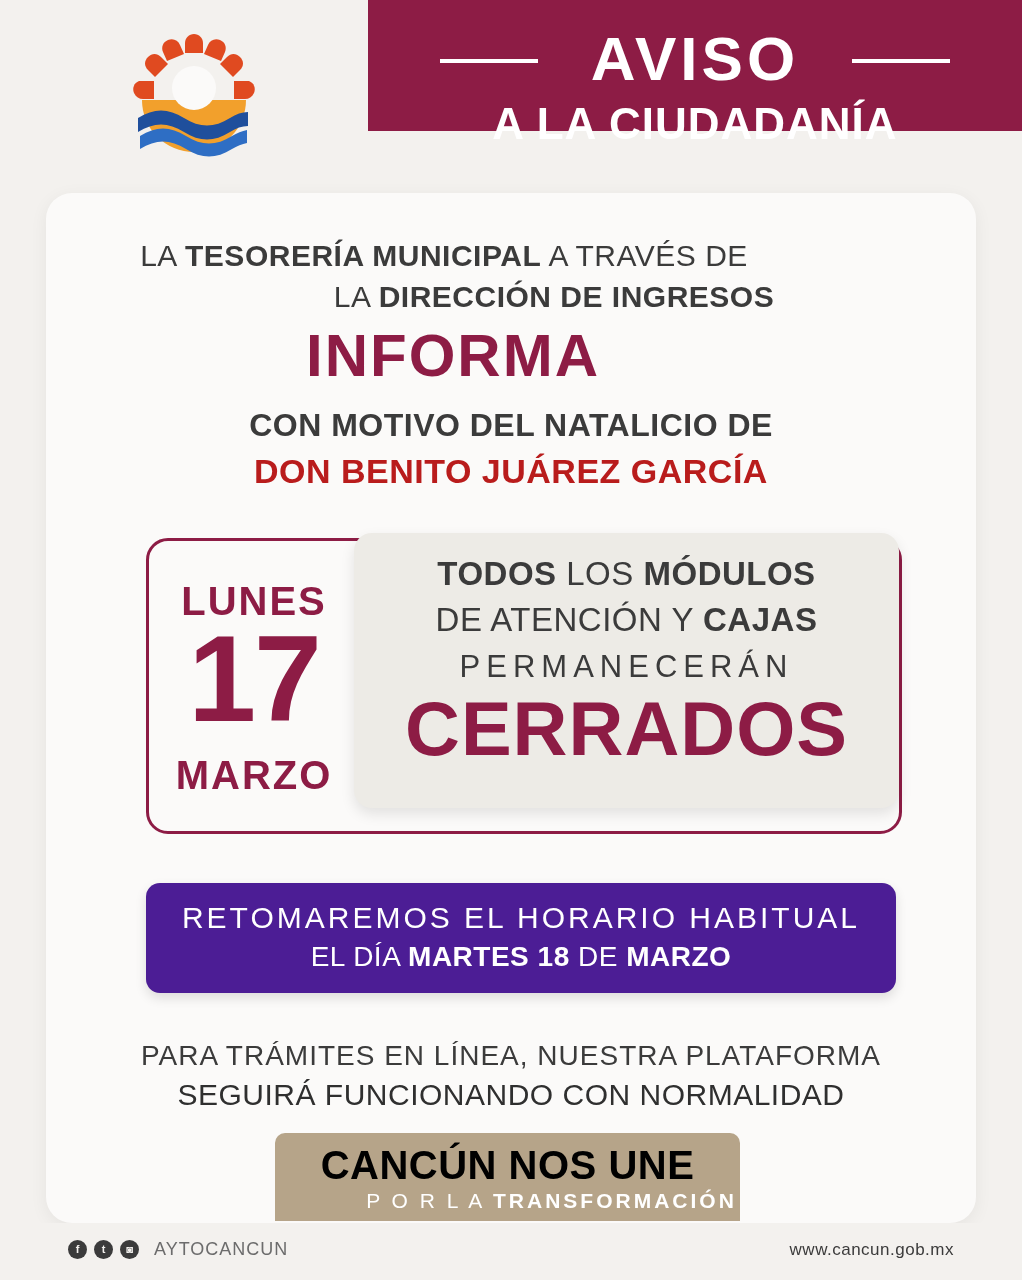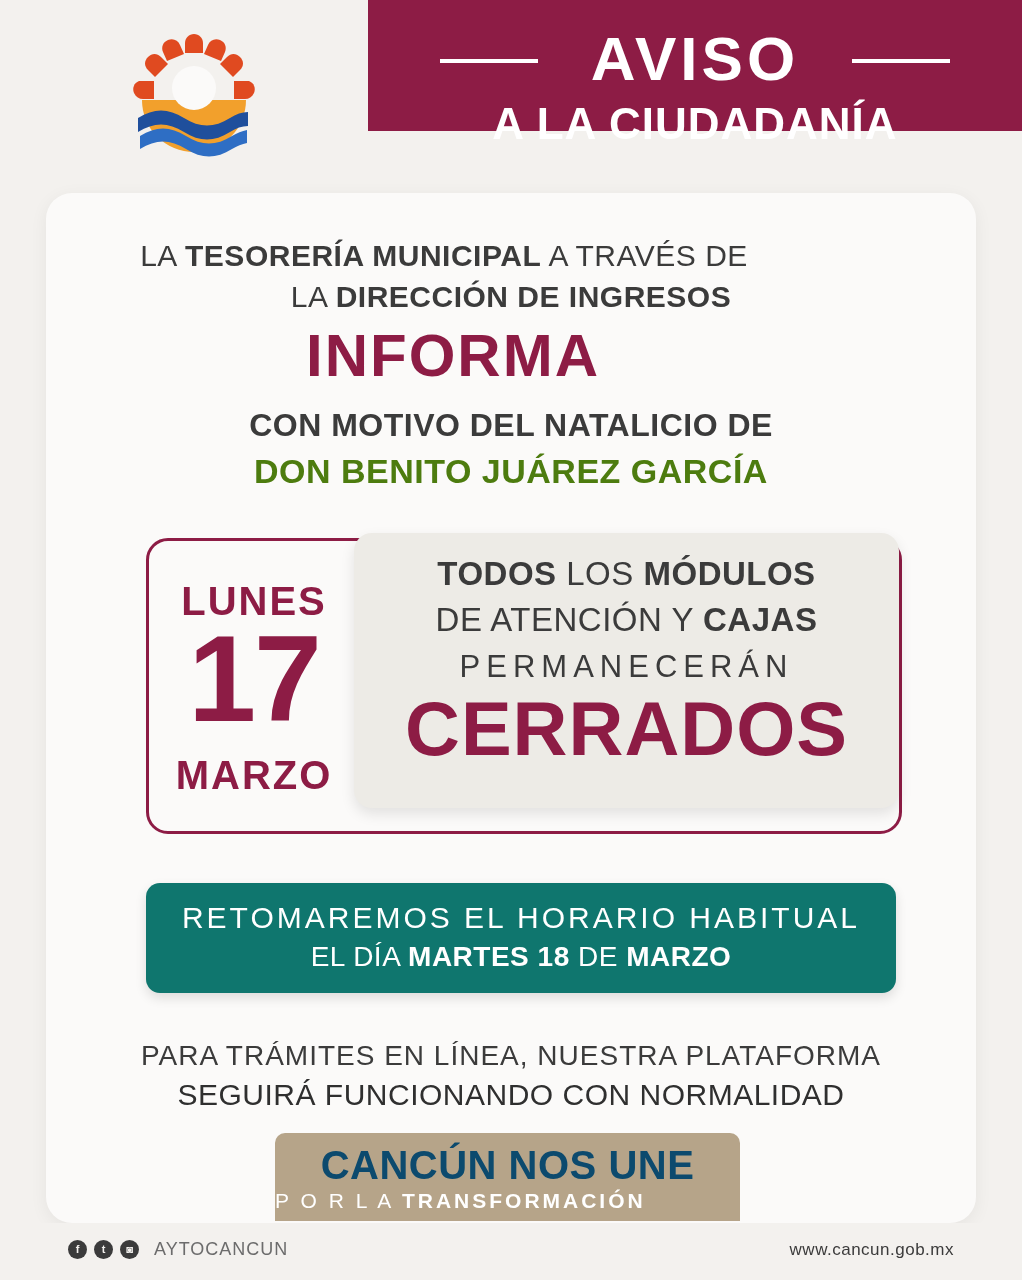--- a/index.html
+++ b/index.html
@@ -112,20 +112,21 @@
     position: absolute;
     top: 45px; left: 0; width: 796px;
     font-size: 30px;
     letter-spacing: 0.5px;
   }
   .l2 {
     position: absolute;
     top: 86px; left: 0; width: 930px;
     font-size: 30px;
     letter-spacing: 0.5px;
+    padding-left: 43px;
   }
   .informa {
     position: absolute;
     top: 128px; left: 0; width: 814px;
     font-size: 60px;
     font-weight: bold;
     letter-spacing: 2px;
     color: #8d1c45;
   }
   .l3 {
@@ -135,21 +136,21 @@
     font-weight: bold;
     letter-spacing: 0.5px;
     color: #3b3b3b;
   }
   .l4 {
     position: absolute;
     top: 258px; left: 0; width: 930px;
     font-size: 34px;
     font-weight: bold;
     letter-spacing: 0.5px;
-    color: #4d7c0f;
+    color: #b91c1c;
   }
 
   
   .date-block {
     position: absolute;
     left: 100px;
     top: 345px;
     width: 750px;
     height: 290px;
     border: 3px solid #8d1c45;
@@ -232,21 +233,21 @@
     letter-spacing: 1px;
   }
 
   
   .banner {
     position: absolute;
     left: 100px;
     top: 690px;
     width: 750px;
     height: 110px;
-    background: #0f766e;
+    background: #4c1d95;
     border-radius: 14px;
     box-shadow: 0 5px 12px rgba(0,0,0,0.12);
   }
   .banner-l1 {
     position: absolute;
     top: 18px; left: 0; width: 750px;
     text-align: center;
     color: #ffffff;
     font-size: 30px;
     letter-spacing: 3px;
@@ -285,31 +286,33 @@
     top: 1133px;
     width: 465px;
     height: 88px;
     background: #b6a489;
     border-radius: 10px 10px 0 0;
   }
   .slogan-l1 {
     position: absolute;
     top: 10px; left: 0; width: 465px;
     text-align: center;
-    color: #0c4a6e;
+    color: #000000;
     font-size: 40px;
     font-weight: bold;
     letter-spacing: 0.5px;
   }
   .slogan-l2 {
     position: absolute;
     top: 56px; left: 0; width: 465px;
+    text-align: center;
     color: #ffffff;
     font-size: 21px;
     letter-spacing: 3px;
+    padding-left: 44px;
   }
 
   
   .footer {
     position: absolute;
     left: 0;
     top: 1223px;
     width: 1022px;
     height: 57px;
     background: #f3f1ee;

